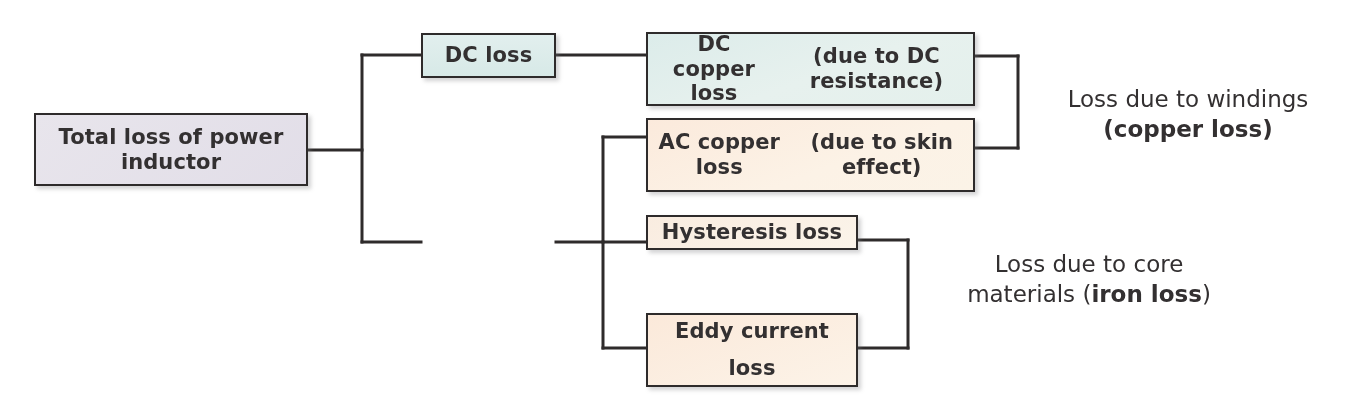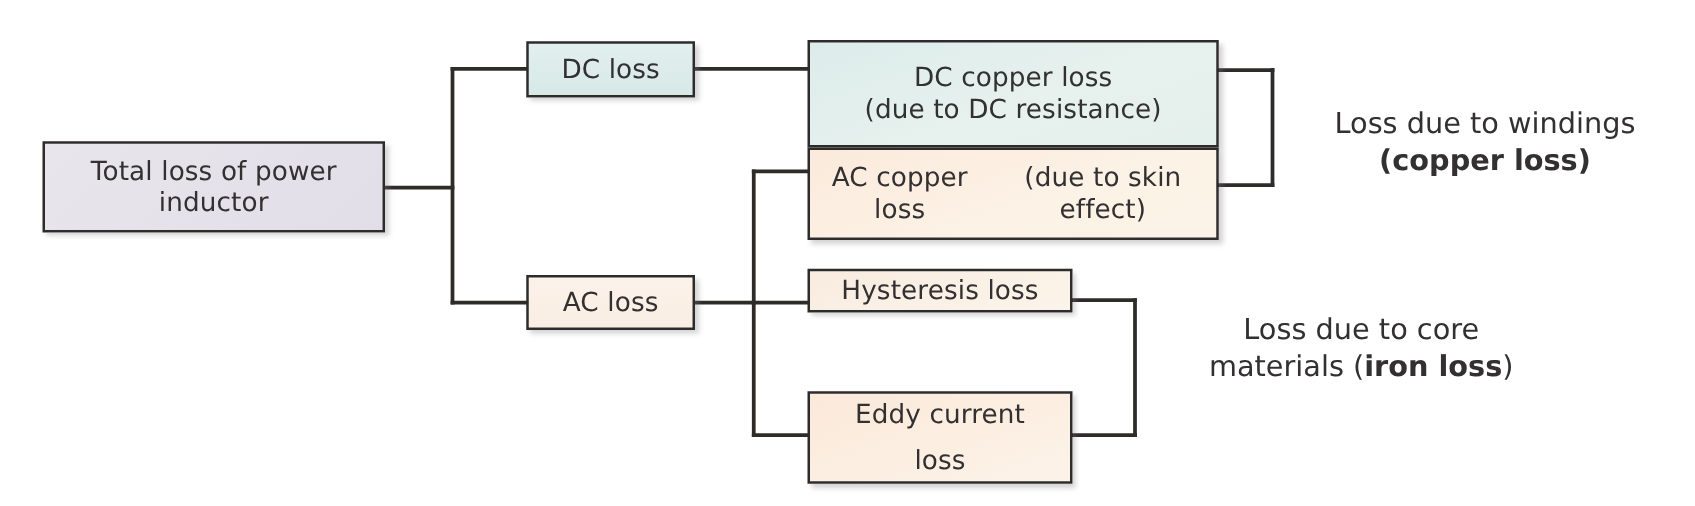--- a/index.html
+++ b/index.html
@@ -31,21 +31,21 @@
     align-items: center;
     justify-content: center;
     text-align: center;
     color: #333031;
     font-size: 21px;
     line-height: 1.18;
     letter-spacing: 0.1px;
     box-shadow: 3px 3px 4px rgba(120,120,125,0.33);
     z-index: 2;
   }
-  .node span { display: block; padding: 0 6px; }
+  .node span { display: block; padding: 0 6px; font-weight: bold; }
   .n-total    { background: linear-gradient(135deg,#e8e5ec 0%,#e2dee8 100%); }
   .n-dc       { background: linear-gradient(180deg,#e2efee 0%,#d7e9e7 100%); }
   .n-ac       { background: linear-gradient(180deg,#fbf2ea 0%,#faeee3 100%); }
   .n-dccu     { background: linear-gradient(160deg,#dcecea 0%,#e7f1ee 55%,#e4f0ec 100%); }
   .n-accu     { background: linear-gradient(160deg,#fbeadc 0%,#fcf2e6 60%,#fbf3e7 100%); }
   .n-hyst     { background: linear-gradient(160deg,#f9ece0 0%,#fbf4ea 100%); }
   .n-eddy     { background: linear-gradient(160deg,#fbe9da 0%,#fcf3e8 100%); gap: 12px; }
   .caption {
     position: absolute;
     text-align: center;
@@ -88,25 +88,22 @@
   </svg>
 
   <div class="node n-total" style="left:34px; top:113px; width:274px; height:73px;">
     <span>Total loss of power inductor</span>
   </div>
 
   <div class="node n-dc" style="left:421px; top:33px; width:135px; height:45px;">
     <span>DC loss</span>
   </div>
 
-  <div class="node n-ac" style="left:421px; top:220px; width:135px; height:44px;">
-    <span>AC loss</span>
-  </div>
 
-  <div class="node n-dccu" style="left:646px; top:32px; width:329px; height:86px; flex-direction:column;">
+  <div class="node n-dccu" style="left:646px; top:32px; width:329px; height:74px; flex-direction:row;">
     <span>DC copper loss</span>
     <span>(due to DC resistance)</span>
   </div>
 
   <div class="node n-accu" style="left:646px; top:118px; width:329px; height:74px; flex-direction:row;">
     <span>AC copper loss</span>
     <span>(due to skin effect)</span>
   </div>
 
   <div class="node n-hyst" style="left:646px; top:215px; width:212px; height:35px;">

